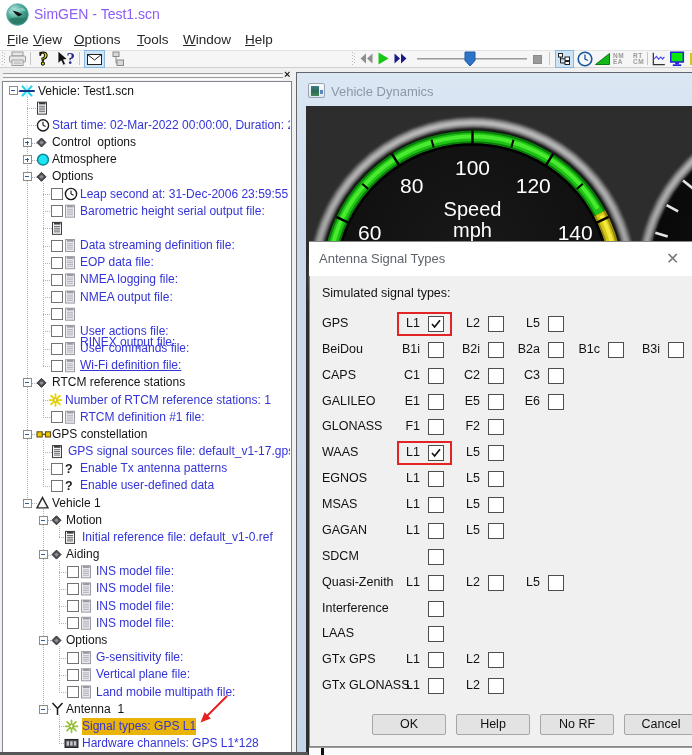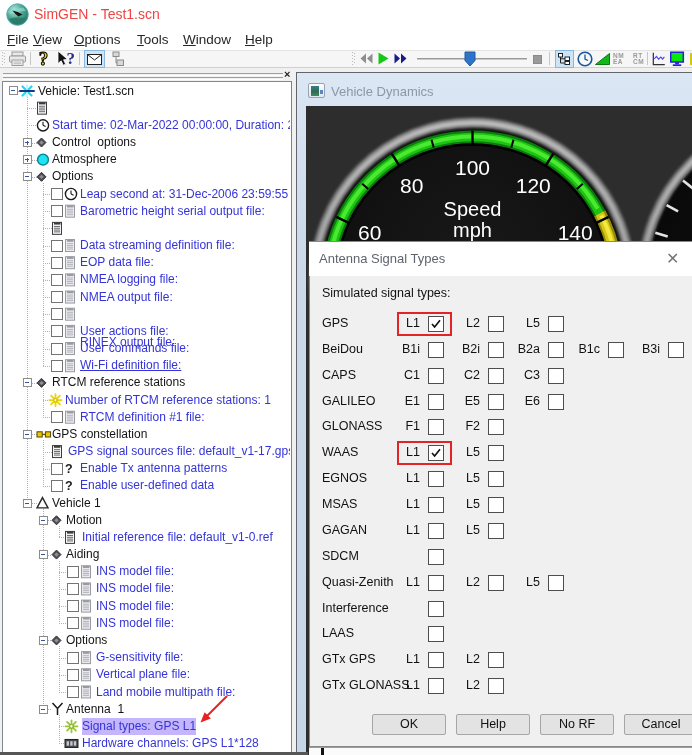--- a/index.html
+++ b/index.html
@@ -1,21 +1,21 @@
 <!DOCTYPE html>
 <html><head><meta charset="utf-8"><style>
 * { margin:0; padding:0; box-sizing:border-box; }
 html,body { width:692px; height:755px; overflow:hidden; background:#fff;
   font-family:"Liberation Sans", sans-serif; }
 #app { position:relative; width:692px; height:755px; overflow:hidden; }
 .abs { position:absolute; }
 
 
 #titlebar { position:absolute; left:0; top:0; width:692px; height:30px; background:#fff; }
-#titletxt { position:absolute; left:34px; top:6px; font-size:14px; color:#ef4444; }
+#titletxt { position:absolute; left:34px; top:6px; font-size:14px; color:#8b5cf6; }
 #menubar { position:absolute; left:0; top:30px; width:692px; height:20px; background:#fff; }
 .mi { position:absolute; top:2px; font-size:13.5px; color:#262626; }
 
 
 #toolbar { position:absolute; left:0; top:50px; width:692px; height:18px; background:#f6f6f6;
   border-top:1px solid #e3e3e3; border-bottom:1px solid #d0d0d0; }
 .tsep { position:absolute; top:52px; width:1px; height:13px; background:#c6c6c6; }
 .grip { position:absolute; top:52px; width:3px; height:13px;
   background:repeating-linear-gradient(180deg,#bbb 0 1px,transparent 1px 3px),repeating-linear-gradient(180deg,#bbb 0 1px,transparent 1px 3px);
   background-size:1px 100%,1px 100%; background-position:0 0,2px 1px; background-repeat:no-repeat; }
@@ -286,21 +286,21 @@
         <div class="hln" style="left:59px;top:675px;width:8px"></div>
         <div class="tcb" style="left:67px;top:669px"></div>
         <div class="trow tb" style="left:96px;top:666.3px;">Vertical plane file:</div>
         <div class="hln" style="left:59px;top:692px;width:8px"></div>
         <div class="tcb" style="left:67px;top:686px"></div>
         <div class="trow tb" style="left:96px;top:683.5px;">Land mobile multipath file:</div>
         <div class="hln" style="left:48px;top:709px;width:4px"></div>
         <div class="eb minus" style="left:38.5px;top:705px"></div>
         <div class="trow tk" style="left:66px;top:700.6px;">Antenna  1</div>
         <div class="hln" style="left:59px;top:726px;width:6px"></div>
-        <div class="trow tb" style="left:82px;top:717.8px;background:#c4b5fd;">Signal types: GPS L1</div>
+        <div class="trow tb" style="left:82px;top:717.8px;background:#eab308;">Signal types: GPS L1</div>
         <div class="hln" style="left:59px;top:743px;width:6px"></div>
         <div class="trow tb" style="left:82px;top:735.0px;">Hardware channels: GPS L1*128</div>
         <svg class="treeicons" width="290" height="755" viewBox="0 0 290 755" style="left:0;top:0">
           <g transform="translate(20,91.0)" stroke-linecap="round">
             <path d="M2.5 -4.5 L11.5 4.5 M11.5 -4.5 L2.5 4.5" stroke="#2ad4ea" stroke-width="2.2"></path>
             <path d="M7 -6 L7 6" stroke="#aef2fa" stroke-width="1.4"></path>
             <path d="M0 0 L14 0" stroke="#16368c" stroke-width="2"></path>
           </g>
           <g transform="translate(37,101.67)">
             <rect x="0.5" y="0.5" width="9" height="12" fill="#f4f4f4" stroke="#3c3c3c"></rect>

